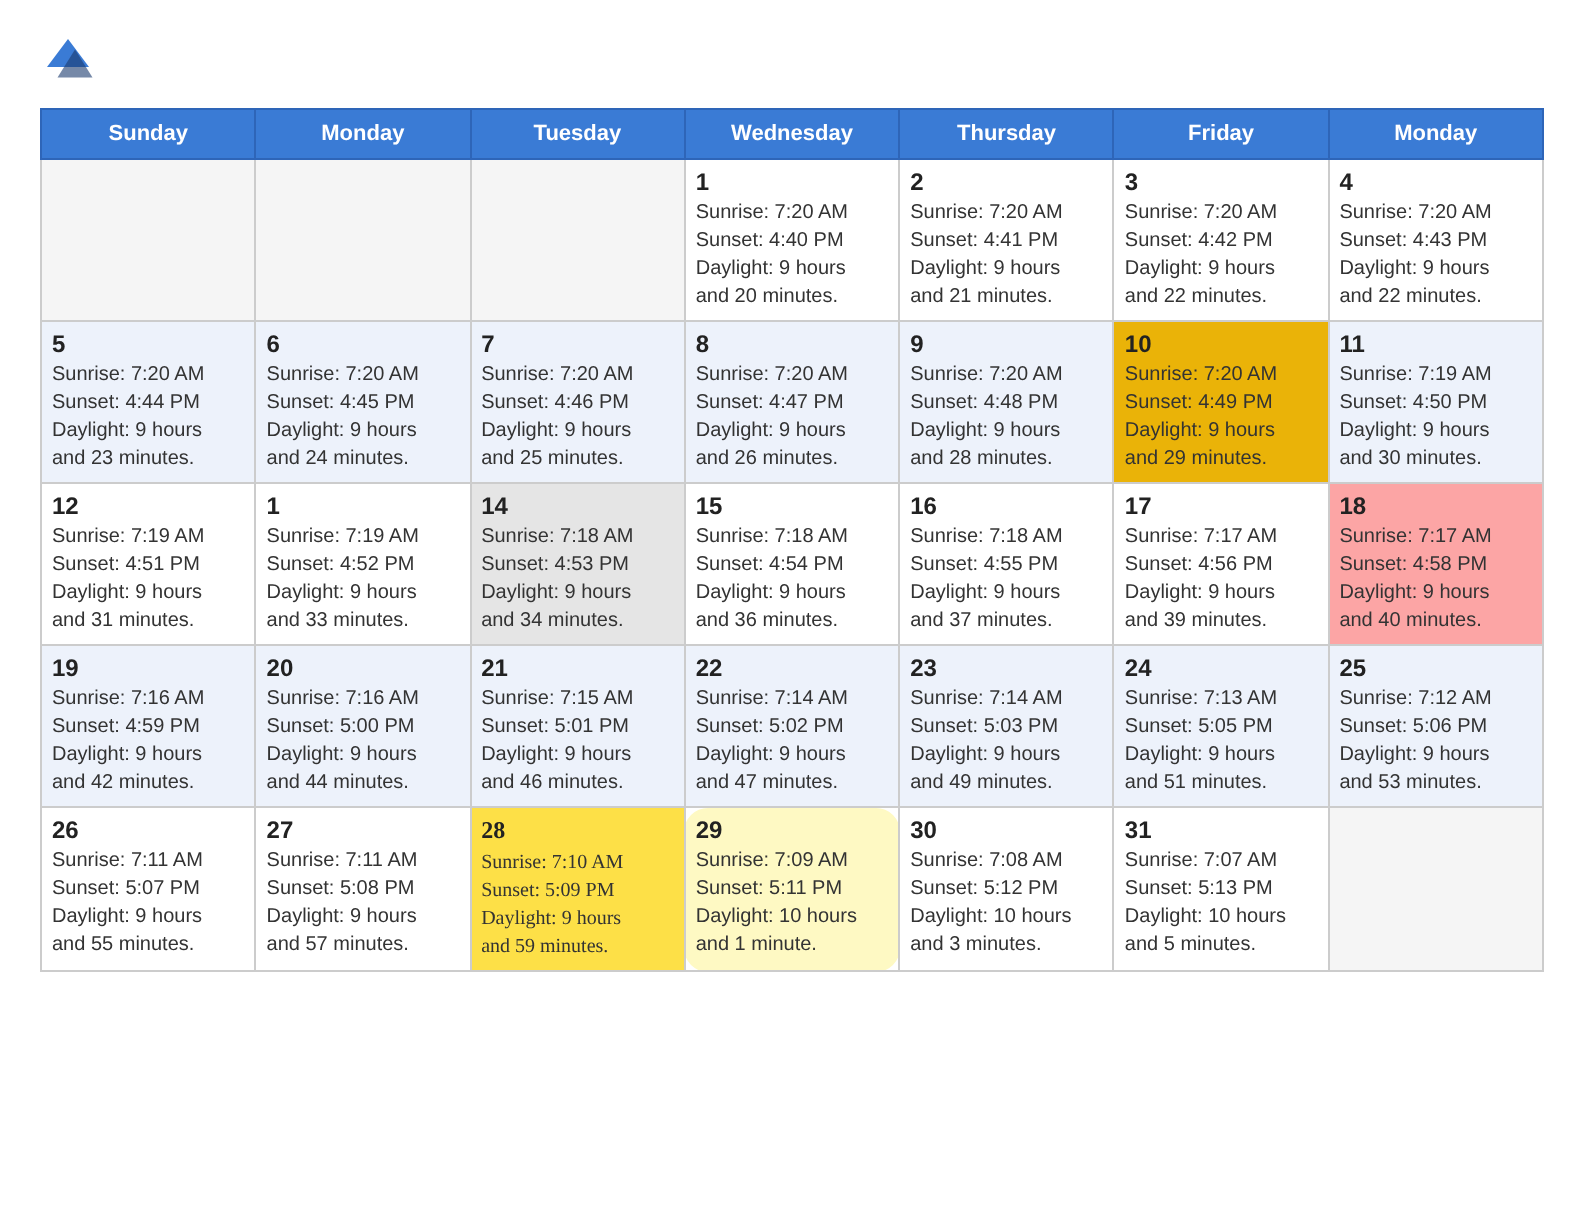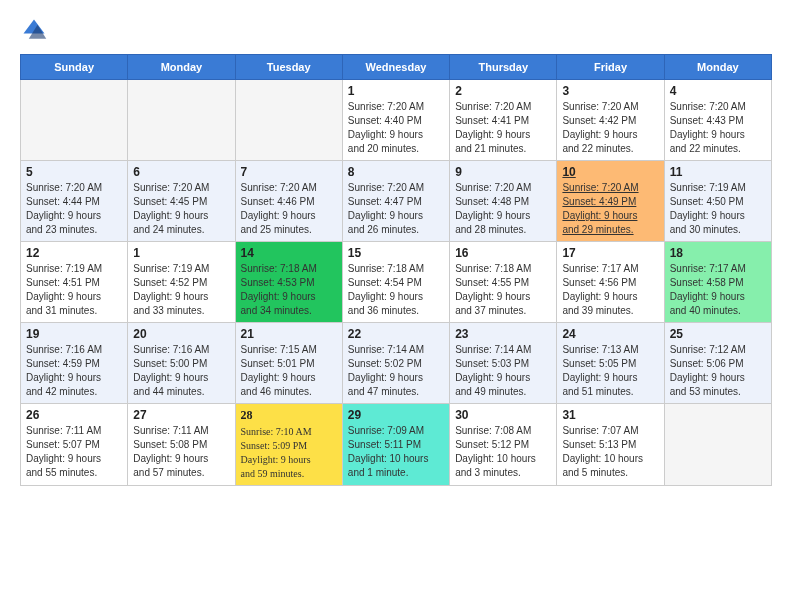--- a/index.html
+++ b/index.html
@@ -177,55 +177,55 @@
             <div class="day-info">Sunrise: 7:20 AM<br>Sunset: 4:46 PM<br>Daylight: 9 hours<br>and 25 minutes.</div>
           </td>
           <td style="background: rgb(237, 242, 251);">
             <span class="day-num">8</span>
             <div class="day-info">Sunrise: 7:20 AM<br>Sunset: 4:47 PM<br>Daylight: 9 hours<br>and 26 minutes.</div>
           </td>
           <td style="background: rgb(237, 242, 251);">
             <span class="day-num">9</span>
             <div class="day-info">Sunrise: 7:20 AM<br>Sunset: 4:48 PM<br>Daylight: 9 hours<br>and 28 minutes.</div>
           </td>
-          <td style="background: #fdba74; text-decoration: underline;">
+          <td style="background: #eab308;">
             <span class="day-num">10</span>
             <div class="day-info">Sunrise: 7:20 AM<br>Sunset: 4:49 PM<br>Daylight: 9 hours<br>and 29 minutes.</div>
           </td>
           <td style="background: rgb(237, 242, 251);">
             <span class="day-num">11</span>
             <div class="day-info">Sunrise: 7:19 AM<br>Sunset: 4:50 PM<br>Daylight: 9 hours<br>and 30 minutes.</div>
           </td>
         </tr>
         <tr class="row-odd">
           <td style="background: rgb(255, 255, 255);">
             <span class="day-num">12</span>
             <div class="day-info">Sunrise: 7:19 AM<br>Sunset: 4:51 PM<br>Daylight: 9 hours<br>and 31 minutes.</div>
           </td>
           <td style="background: rgb(255, 255, 255);">
             <span class="day-num">1</span>
             <div class="day-info">Sunrise: 7:19 AM<br>Sunset: 4:52 PM<br>Daylight: 9 hours<br>and 33 minutes.</div>
           </td>
-          <td style="background: #22c55e;">
+          <td style="background: #e5e5e5;">
             <span class="day-num">14</span>
             <div class="day-info">Sunrise: 7:18 AM<br>Sunset: 4:53 PM<br>Daylight: 9 hours<br>and 34 minutes.</div>
           </td>
           <td style="background: rgb(255, 255, 255); border-radius: 17px;">
             <span class="day-num">15</span>
             <div class="day-info">Sunrise: 7:18 AM<br>Sunset: 4:54 PM<br>Daylight: 9 hours<br>and 36 minutes.</div>
           </td>
           <td style="background: rgb(255, 255, 255);">
             <span class="day-num">16</span>
             <div class="day-info">Sunrise: 7:18 AM<br>Sunset: 4:55 PM<br>Daylight: 9 hours<br>and 37 minutes.</div>
           </td>
           <td style="background: rgb(255, 255, 255);">
             <span class="day-num">17</span>
             <div class="day-info">Sunrise: 7:17 AM<br>Sunset: 4:56 PM<br>Daylight: 9 hours<br>and 39 minutes.</div>
           </td>
-          <td style="background: #86efac;">
+          <td style="background: #fca5a5;">
             <span class="day-num">18</span>
             <div class="day-info">Sunrise: 7:17 AM<br>Sunset: 4:58 PM<br>Daylight: 9 hours<br>and 40 minutes.</div>
           </td>
         </tr>
         <tr class="row-even">
           <td style="background: rgb(237, 242, 251);">
             <span class="day-num">19</span>
             <div class="day-info">Sunrise: 7:16 AM<br>Sunset: 4:59 PM<br>Daylight: 9 hours<br>and 42 minutes.</div>
           </td>
           <td style="background: rgb(237, 242, 251);">
@@ -259,21 +259,21 @@
             <div class="day-info">Sunrise: 7:11 AM<br>Sunset: 5:07 PM<br>Daylight: 9 hours<br>and 55 minutes.</div>
           </td>
           <td style="background: rgb(255, 255, 255);">
             <span class="day-num">27</span>
             <div class="day-info">Sunrise: 7:11 AM<br>Sunset: 5:08 PM<br>Daylight: 9 hours<br>and 57 minutes.</div>
           </td>
           <td style="background: #fde047; font-family: Liberation Serif, serif;">
             <span class="day-num">28</span>
             <div class="day-info">Sunrise: 7:10 AM<br>Sunset: 5:09 PM<br>Daylight: 9 hours<br>and 59 minutes.</div>
           </td>
-          <td style="background: #5eead4;">
+          <td style="background: #fef9c3; border-radius: 12px;">
             <span class="day-num">29</span>
             <div class="day-info">Sunrise: 7:09 AM<br>Sunset: 5:11 PM<br>Daylight: 10 hours<br>and 1 minute.</div>
           </td>
           <td style="background: rgb(255, 255, 255);">
             <span class="day-num">30</span>
             <div class="day-info">Sunrise: 7:08 AM<br>Sunset: 5:12 PM<br>Daylight: 10 hours<br>and 3 minutes.</div>
           </td>
           <td style="background: rgb(255, 255, 255); margin-top: 21px;">
             <span class="day-num">31</span>
             <div class="day-info">Sunrise: 7:07 AM<br>Sunset: 5:13 PM<br>Daylight: 10 hours<br>and 5 minutes.</div>

